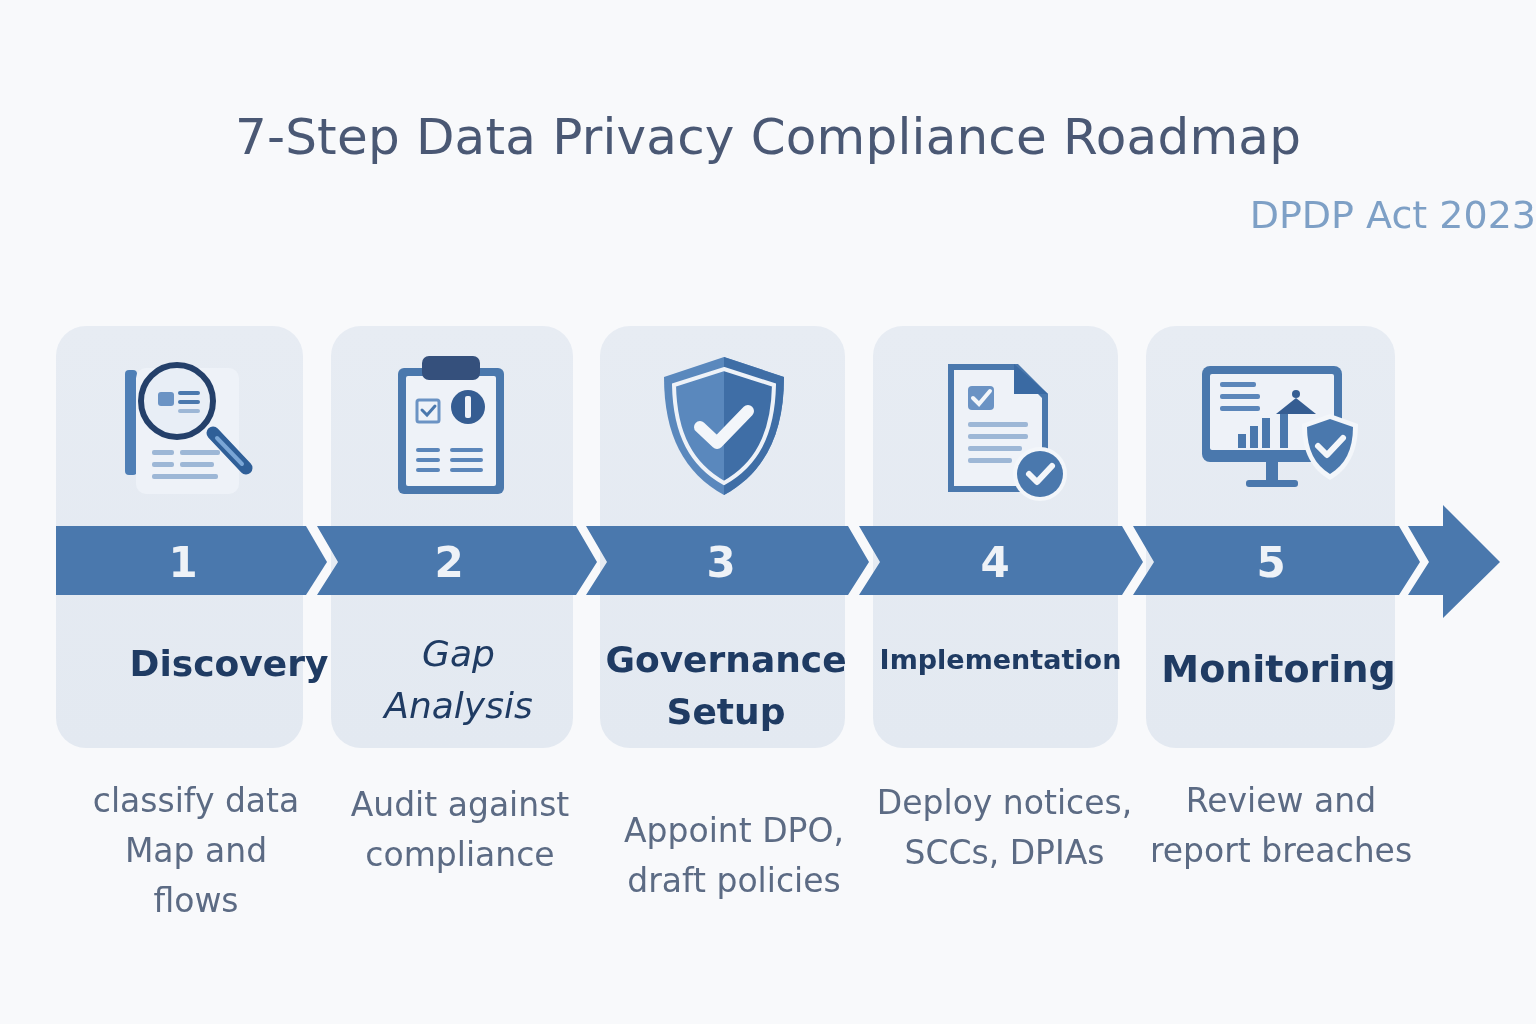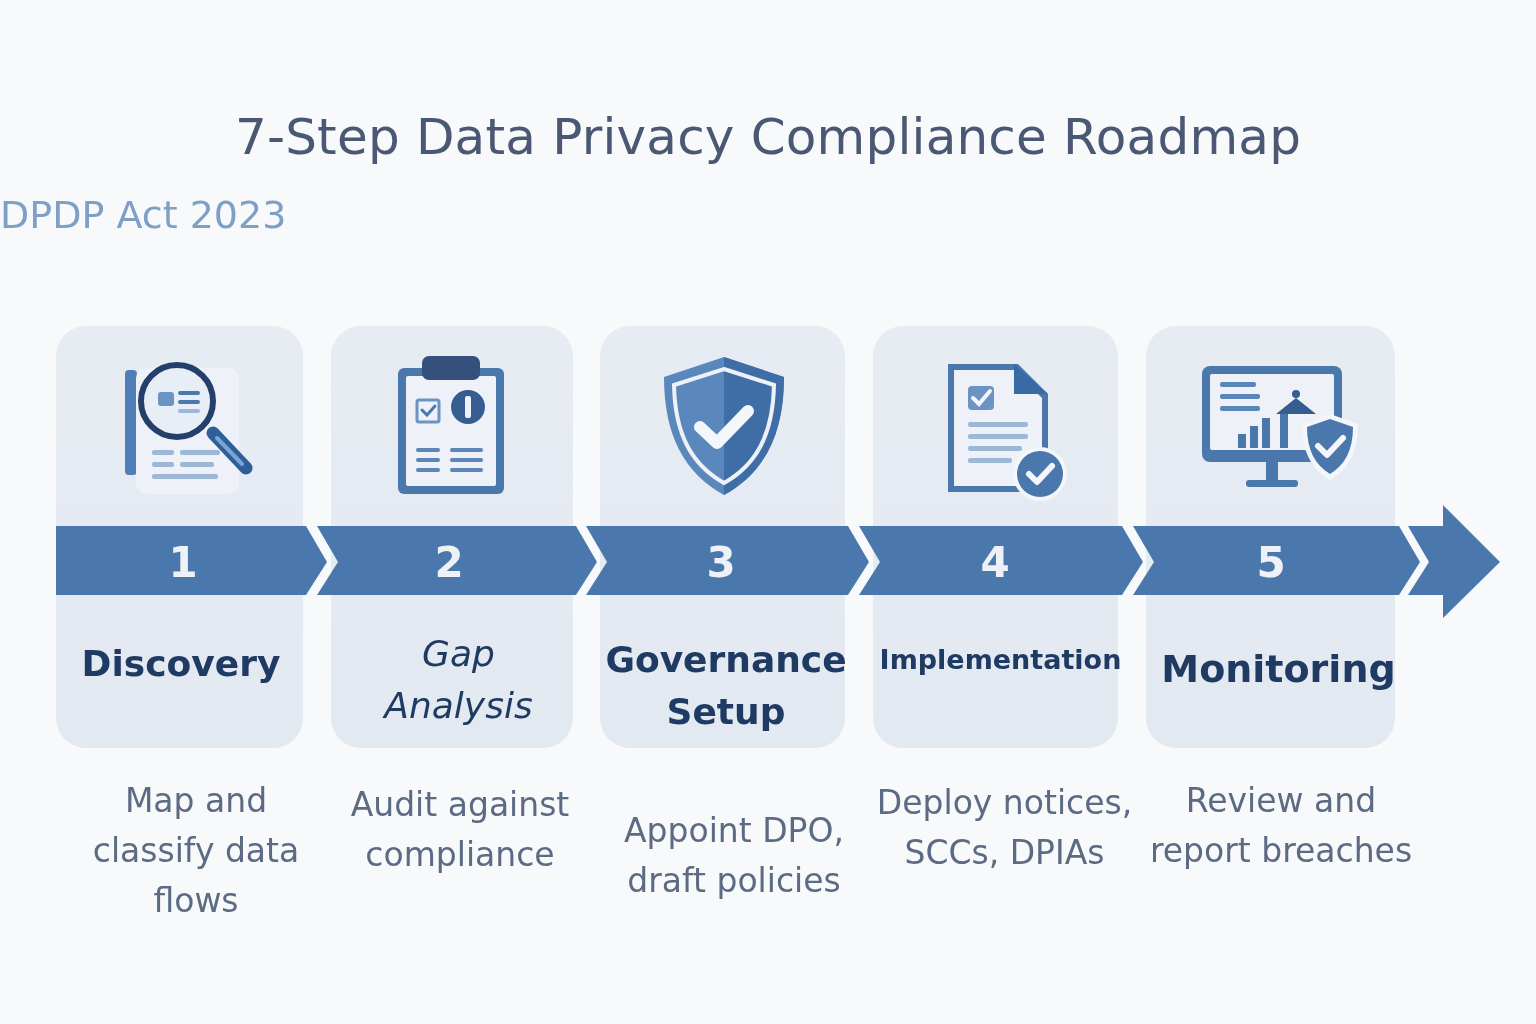--- a/index.html
+++ b/index.html
@@ -6,21 +6,21 @@
   body {
     width: 1536px; height: 1024px; overflow: hidden; position: relative;
     background: #f8f9fb;
     font-family: "DejaVu Sans", "Liberation Sans", sans-serif;
   }
   .title {
     position: absolute; left: 0; right: 0; top: 108px; text-align: center;
     font-size: 50px; color: #4a5874; letter-spacing: 0.2px; font-weight: 400;
   }
   .subtitle {
-    position: absolute; left: 0; right: 0; top: 193px; text-align: left;
+    position: absolute; left: 0; right: 0; top: 193px; text-align: right;
     font-size: 38px; color: #7ea0c6; font-weight: 400;
   }
   .card {
     position: absolute; top: 326px; height: 422px;
     background: linear-gradient(180deg, #e7ecf3 0%, #e3e9f1 100%);
     border-radius: 30px;
   }
   .icon-wrap { position: absolute; }
   .band { position: absolute; left: 0; top: 0; width: 1536px; height: 1024px; pointer-events: none; }
   .num {
@@ -142,41 +142,41 @@
     <polygon points="1408,526 1443,526 1443,505 1500,562 1443,618 1443,595 1408,595 1429,562"></polygon>
   </g>
 </svg>
 
 <div class="num" style="left:143px;">1</div>
 <div class="num" style="left:409px;">2</div>
 <div class="num" style="left:681px;">3</div>
 <div class="num" style="left:955px;">4</div>
 <div class="num" style="left:1231px;">5</div>
 
-<div class="step-title" style="left:56px;width:250px;top:640px;font-size:36px;line-height:48px;">
+<div class="step-title" style="left:56px;width:250px;top:640px;font-size:36px;line-height:48px;padding-left:48px;">
   <div>Discovery</div>
 </div>
 <div class="step-title" style="left:331px;width:255px;top:628px;font-size:36px;line-height:52px;font-weight:400;font-style:italic;">
   <div>Gap</div>
   <div>Analysis</div>
 </div>
 <div class="step-title" style="left:600px;width:252px;top:634px;font-size:36px;line-height:52px;font-weight:700;">
   <div>Governance</div>
   <div>Setup</div>
 </div>
 <div class="step-title" style="left:873px;width:255px;top:640px;font-size:27px;line-height:40px;text-align:center;">
   <div>Implementation</div>
 </div>
 <div class="step-title" style="left:1146px;width:265px;top:632px;font-size:38px;line-height:50px;margin-top:12px;">
   <div>Monitoring</div>
 </div>
 
 <div class="desc" style="left:56px;width:280px;top:776px;">
+  <div>classify data</div>
   <div>Map and</div>
-  <div>classify data</div>
   <div>flows</div>
 </div>
 <div class="desc" style="left:320px;width:280px;top:780px;">
   <div>Audit against</div>
   <div>compliance</div>
 </div>
 <div class="desc" style="left:594px;width:280px;top:778px;margin-top:28px;">
   <div>Appoint DPO,</div>
   <div>draft policies</div>
 </div>

